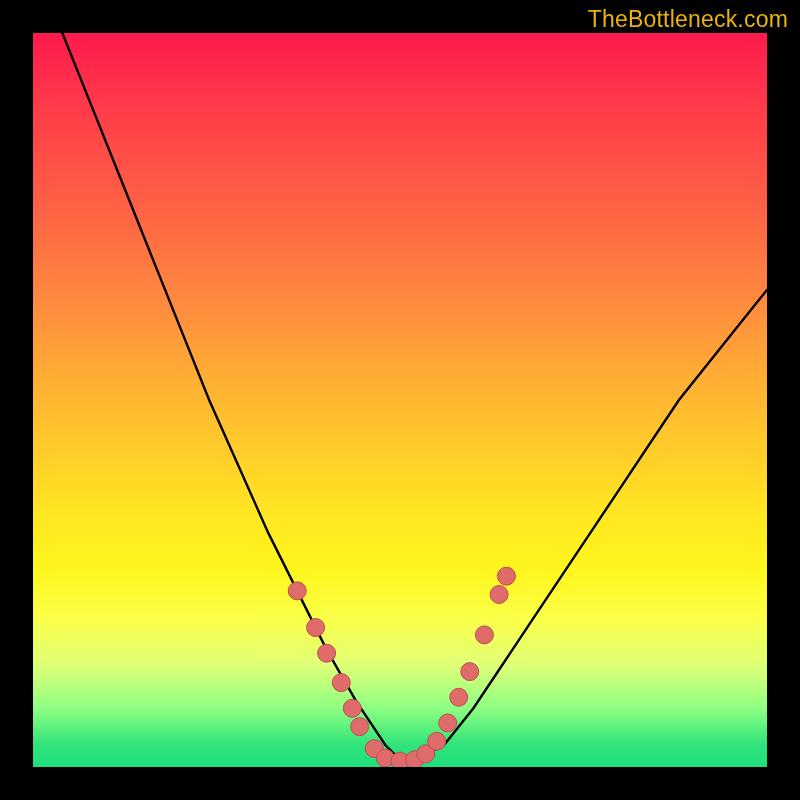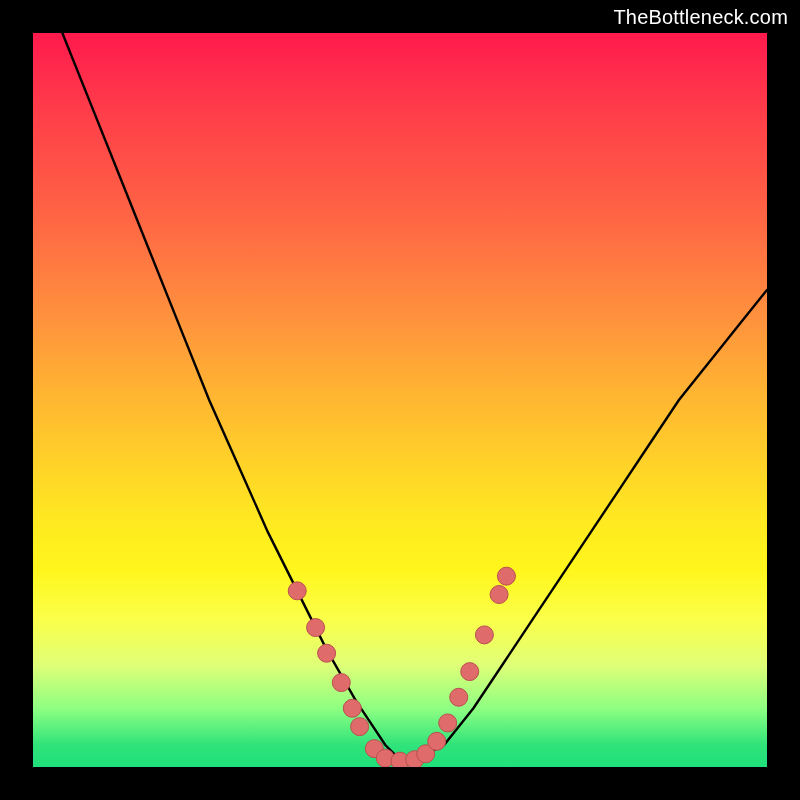--- a/index.html
+++ b/index.html
@@ -36,22 +36,22 @@
       #e0ff77 86%,
       #8eff82 92%,
       #30e37a 97%,
       #1fe07a 100%
     );
   }
   .watermark {
     position: absolute;
     top: 6px;
     right: 12px;
-    color: #ffffff;
-    font-size: 20px;
+    color: #eab308;
+    font-size: 23px;
     font-weight: 500;
     letter-spacing: 0.2px;
     user-select: none;
     text-align: center;
   }
   svg.overlay {
     position: absolute;
     left: 0;
     top: 0;
     width: 734px;

